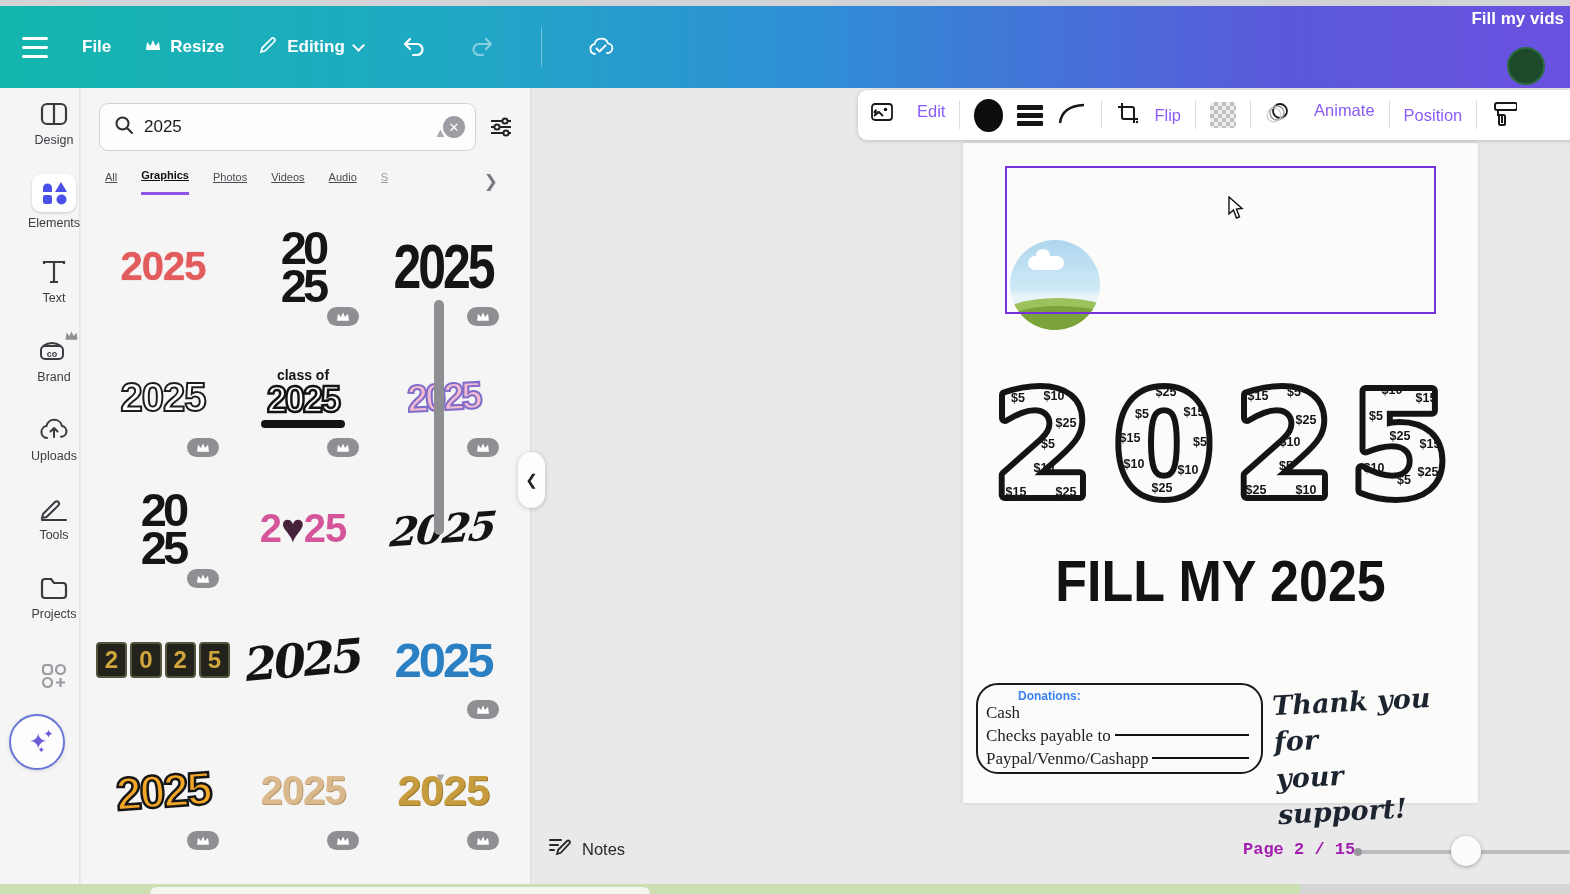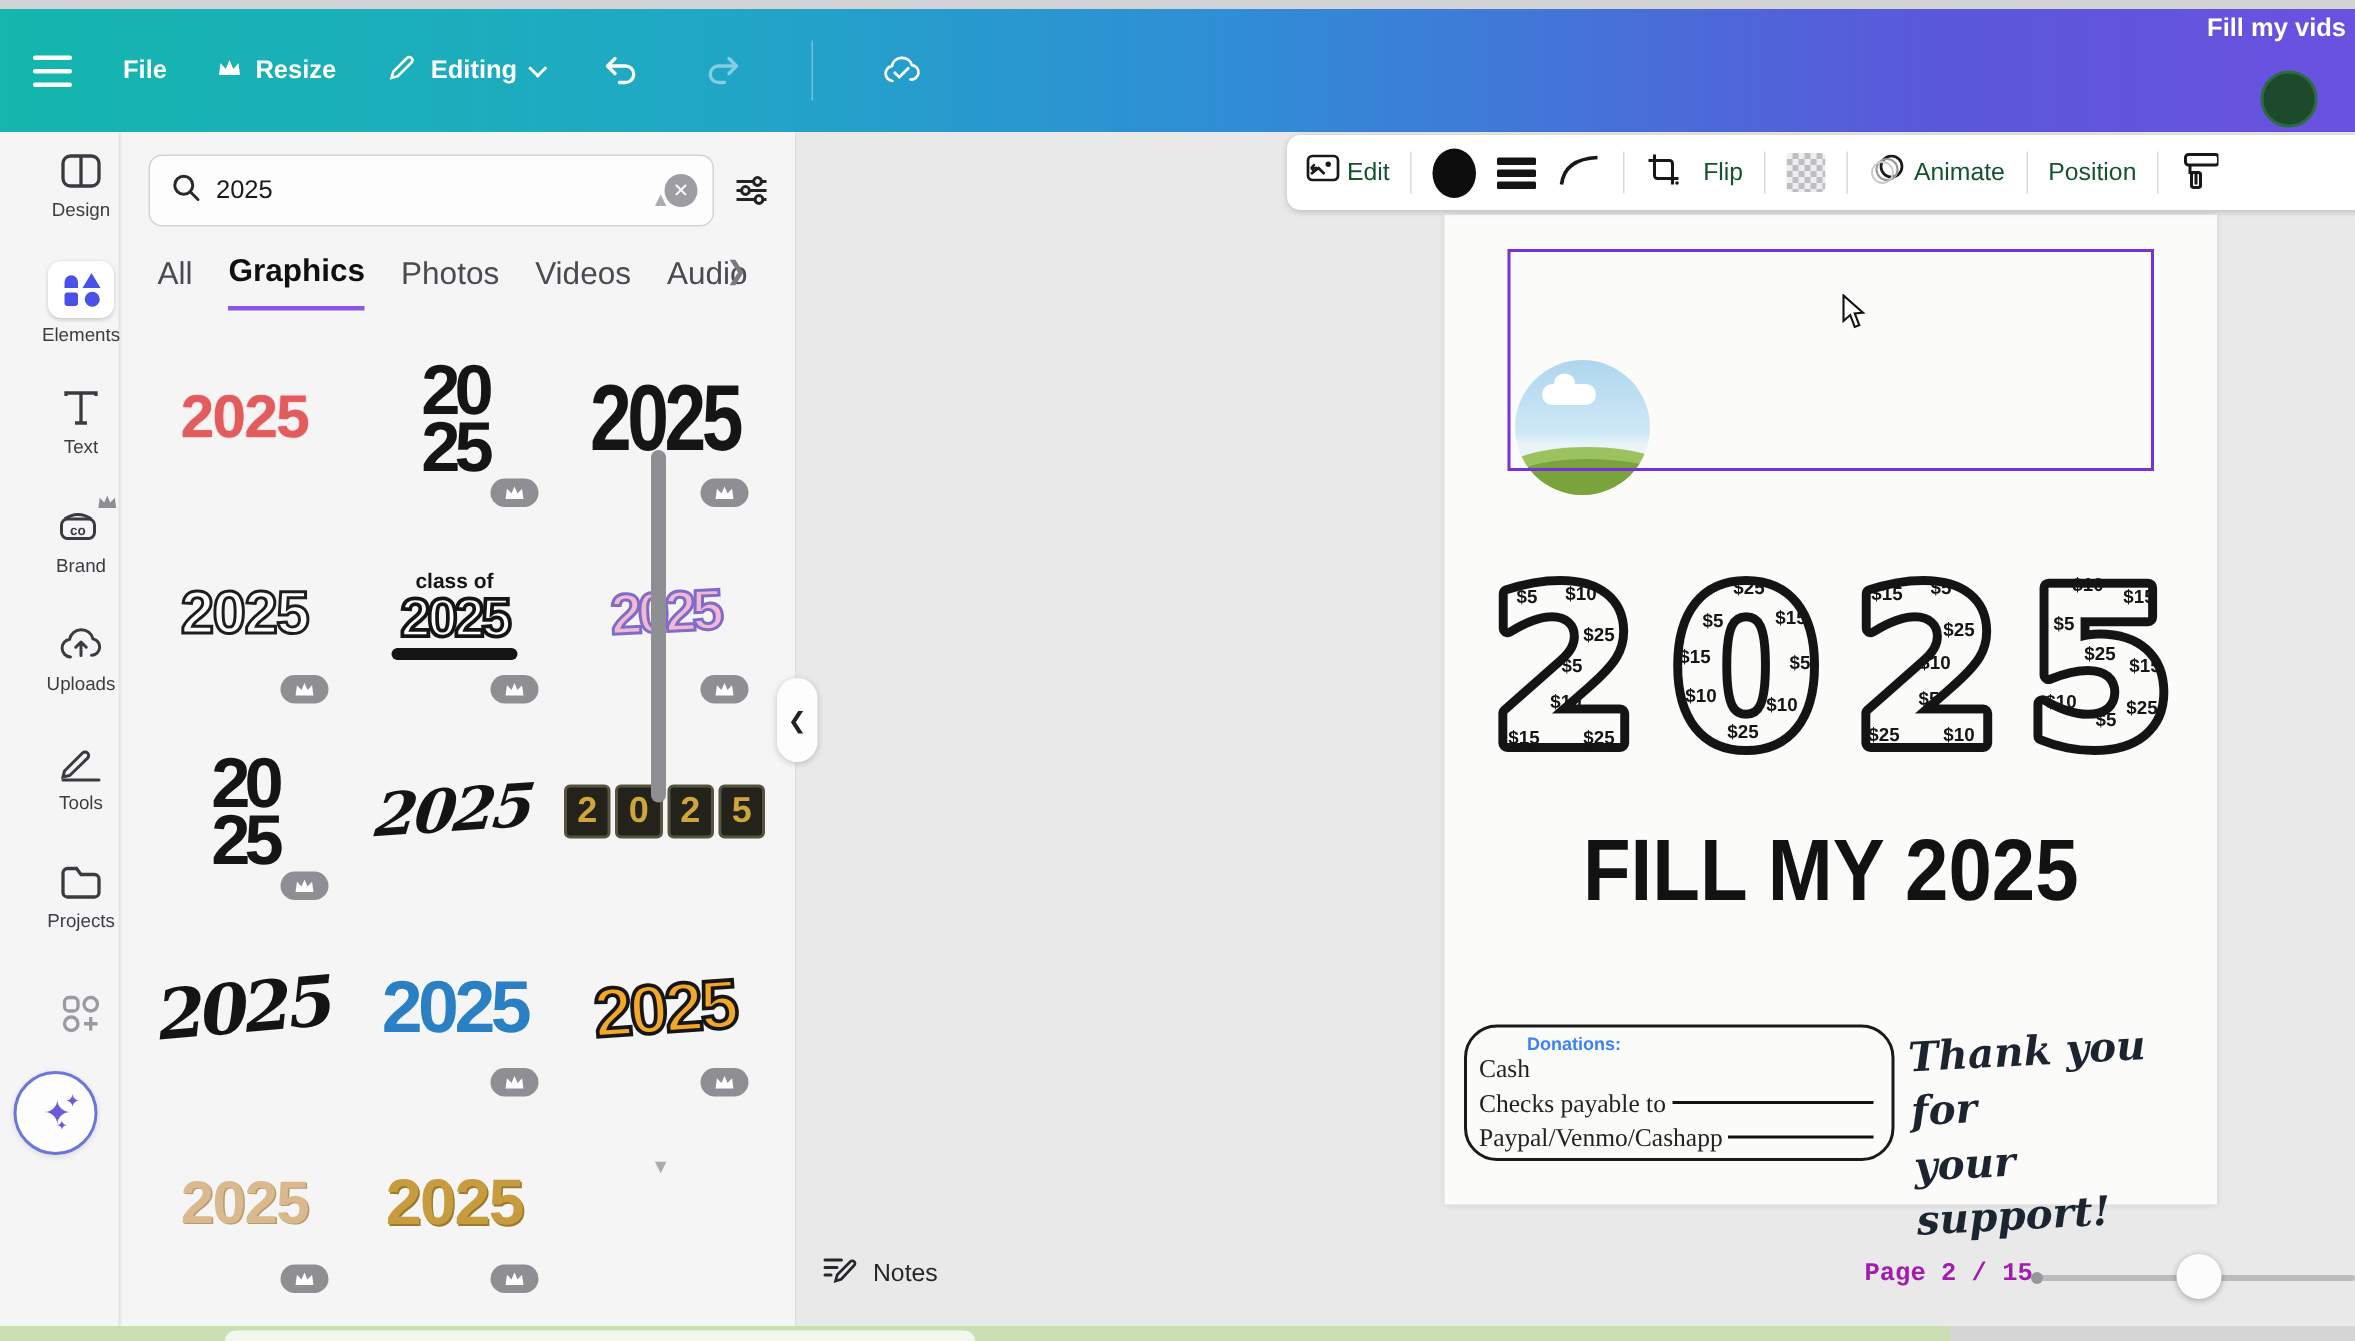--- a/index.html
+++ b/index.html
@@ -41,21 +41,21 @@
   #sparkle-btn .s3 { font-size:9px; margin-left:-16px; margin-top:16px; }
 
   
   #panel { position:absolute; left:81px; top:88px; width:450px; height:796px; background:#f5f5f6; border-right:1px solid #dddde0; }
   #search-row { display:flex; align-items:center; gap:10px; padding:15px 14px 10px 18px; }
   #search-box { flex:1; height:48px; background:#fdfdfe; border:1px solid #d2d3d6; border-radius:9px; display:flex; align-items:center; padding:0 10px 0 14px; gap:10px; }
   #search-value { flex:1; font-size:17px; color:#1a1a1d; }
   #clear-btn { width:22px; height:22px; border-radius:50%; background:#9d9da3; color:#fff; font-size:13px; display:flex; align-items:center; justify-content:center; cursor:pointer; }
   #filter-btn { width:30px; height:30px; display:flex; align-items:center; justify-content:center; cursor:pointer; }
   #tabs { display:flex; align-items:center; gap:24px; padding:8px 10px 0 24px; position:relative; }
-  .tab { font-size:21px; color:#4a4a50; padding-bottom:11px; cursor:pointer; white-space:nowrap; }
+  .tab { font-size:11px; color:#4a4a50; padding-bottom:11px; cursor:pointer; white-space:nowrap;text-decoration:underline; }
   .tab.active { color:#101012; font-weight:700; border-bottom:3px solid #8b55e8; }
   .tab.clipped { color:#9a9aa0; overflow:hidden; max-width:14px; }
   #tabs-chev { position:absolute; right:32px; top:10px; color:#7a7a80; font-size:17px; cursor:pointer; }
 
   #grid { display:grid; grid-template-columns:repeat(3,140px); grid-auto-rows:131px; padding:6px 0 0 12px; }
   .gcell { position:relative; display:flex; align-items:center; justify-content:center; cursor:pointer; }
   .gfx { white-space:nowrap; }
   .g-red { color:#e25c5e; font-weight:800; font-size:40px; letter-spacing:-1px; text-shadow:0 0 1px #e25c5e; }
   .g-stack { font-weight:900; font-size:47px; line-height:.8; letter-spacing:-4px; color:#151515; text-align:center; white-space:pre-line; }
   .g-black { font-weight:800; font-size:50px; color:#151515; letter-spacing:-3px; transform:scaleY(1.25); }
@@ -82,21 +82,21 @@
   #scroll-down { position:absolute; left:434px; top:770px; color:#ababaf; font-size:13px; cursor:pointer; }
 
   #collapse-handle { position:absolute; left:518px; top:452px; width:27px; height:56px; background:#fdfdfe; border-radius:14px;
     box-shadow:0 1px 5px rgba(0,0,0,.2); display:flex; align-items:center; justify-content:center; font-size:15px; color:#222; cursor:pointer; z-index:5; }
 
   
   #canvas { position:absolute; left:531px; top:88px; width:1039px; height:796px; background:#e9e9ea; }
 
   #float-toolbar { position:absolute; left:858px; top:90px; height:50px; width:740px; background:#fff; border-radius:9px;
     box-shadow:0 1px 4px rgba(0,0,0,.18); display:flex; align-items:center; padding:0 12px; gap:14px; z-index:4; }
-  .ft-item { display:flex; align-items:center; gap:4px; font-size:16.5px; color:#14532d; font-weight:400; cursor:pointer; white-space:nowrap; }
+  .ft-item { display:flex; align-items:flex-start; gap:23px; font-size:16.5px; color:#8b5cf6; font-weight:400; cursor:pointer; white-space:nowrap; }
   .ft-sep { width:1px; height:28px; background:#dcdcdf; }
   .color-dot { width:29px; height:33px; border-radius:50%; background:#0d0d0d; cursor:pointer; }
   .bars i { display:block; width:26px; height:5px; background:#141414; border-radius:1px; margin:3px 0; }
   .checker { width:26px; height:26px; background:
       conic-gradient(#b9b9bd 25%, #ededee 0 50%, #b9b9bd 0 75%, #ededee 0) 0 0/8px 8px; border-radius:3px; cursor:pointer; opacity:.9; }
 
   #page { position:absolute; left:963px; top:143px; width:515px; height:660px; background:#fbfbfa; box-shadow:0 0 4px rgba(0,0,0,.12); }
 
   #selection-box { position:absolute; left:42px; top:23px; width:431px; height:148px; border:2px solid #7731d8; z-index:3; }
   #heading { position:absolute; left:50px; top:28px; width:418px; color:#121212; z-index:2;
@@ -359,20 +359,23 @@
       <div class="gcell">
         <div class="gfx g-stack">20
 25</div>
         <span class="crown-pill">
           <svg width="16" height="11" viewBox="0 0 16 12">
             <path d="M1.5 10.5 L2.5 3 L5.8 6.5 L8 1.5 L10.2 6.5 L13.5 3 L14.5 10.5 Z" fill="#fff"></path>
           </svg>
         </span>
       </div>
       <div class="gcell">
+        <div class="gfx g-heart">2<span class="hrt">♥</span>25</div>
+      </div>
+      <div class="gcell">
         <div class="gfx g-script">2025</div>
       </div>
       <div class="gcell">
         <div class="gfx g-tiles">
           <b>2</b>
           <b>0</b>
           <b>2</b>
           <b>5</b>
         </div>
       </div>

